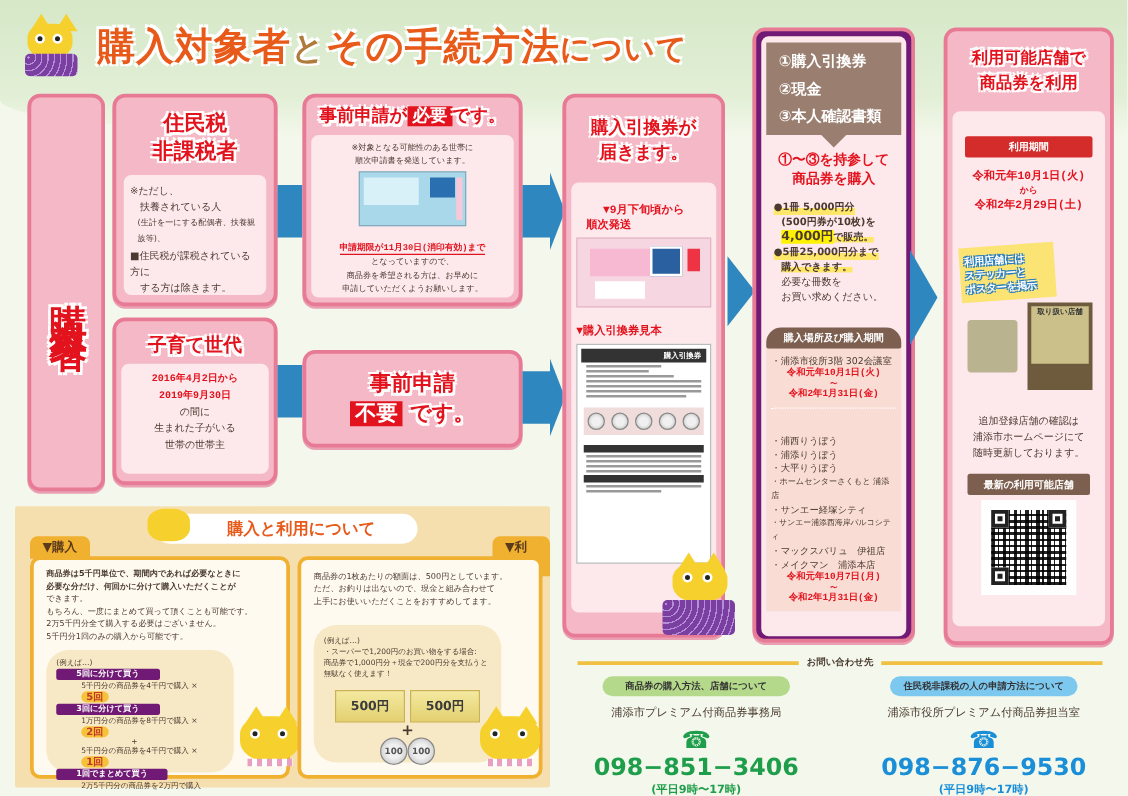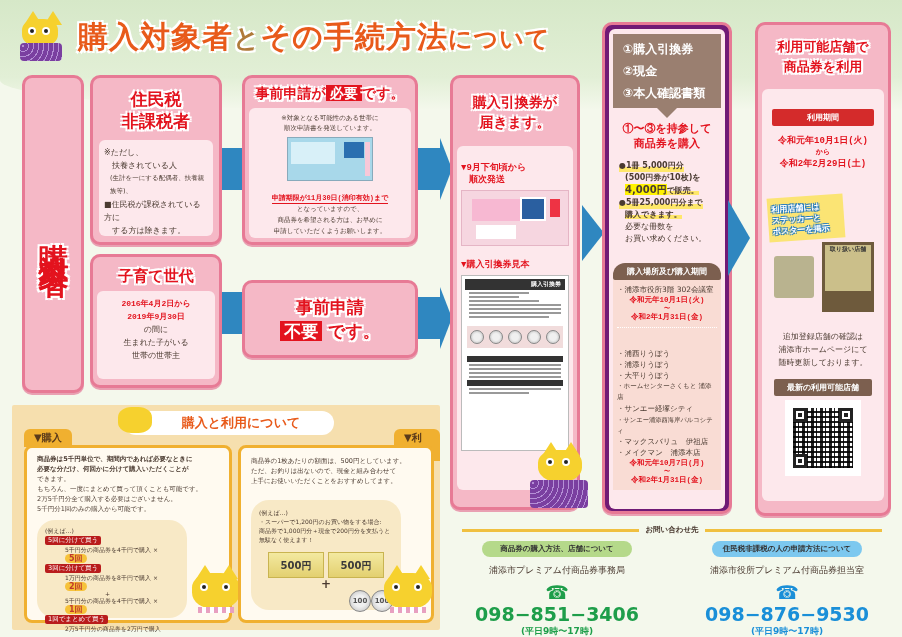--- a/index.html
+++ b/index.html
@@ -68,21 +68,21 @@
     background: #7c5f4f; color: #fff; font-weight: bold; font-size: 8px; text-align: center;
     padding: 3px 8px; border-radius: 2px;
   }
   .ribbon-red { background: #d42b2b; }
 
   
   .orange-area { background: #f6dfae; border-radius: 2px; }
   .orange-card { background: #fffaf0; border: 3px solid #f0b030; border-radius: 8px; }
   .orange-tab { background: #f0b030; color: #5a3a1a; font-weight: bold; font-size: 10px; padding: 2px 10px; border-radius: 6px 6px 0 0; }
   .example-blob { background: #f8e9c6; border-radius: 18px; }
-  .mini-label { background: #b91c1c; color: #fff; font-size: 6.5px; font-weight: normal; padding: 0 3px; display: inline-block; border-radius: 2px; }
+  .mini-label { background: #701a75; color: #fff; font-size: 6.5px; font-weight: bold; padding: 0 16px; display: inline-block; border-radius: 2px; }
   .circle-count { background: #f6c23a; color: #c0392b; font-weight: bold; font-size: 8px; border-radius: 8px; padding: 0 4px; display: inline-block; }
 
   .voucher { background: linear-gradient(180deg, #f3e9a0, #e3d070); border: 1px solid #c9b450; width: 56px; height: 26px;
     display: flex; align-items: center; justify-content: center; font-weight: bold; font-size: 10px; color: #3a3a3a; }
   .coin { width: 22px; height: 22px; border-radius: 50%; background: radial-gradient(circle, #f0f0f0 40%, #b9b9b9 100%);
     border: 1px solid #888; font-size: 7px; display: flex; align-items: center; justify-content: center; color: #555; font-weight: bold; }
 
   
   .contact-line { height: 3px; background: #f0c040; }
   .pill-green { background: #b5d98a; border-radius: 10px; font-size: 7.5px; font-weight: bold; text-align: center; padding: 3px 0; color: #333; }
@@ -189,21 +189,21 @@
 
 <div class="abs blue-bar" style="left:418px;top:297px;width:22px;height:42px;"></div>
 <div class="abs arrow-right" style="left:440px;top:287px;border-top-width:31px;border-bottom-width:31px;border-left-width:12px;"></div>
 
 <div class="abs pink-panel" style="left:450px;top:75px;width:130px;height:435px;padding:4px;">
   <div class="red-heading" style="font-size:14px;line-height:20px;margin-top:10px;">
     <div>購入引換券が</div>
     <div>届きます。</div>
   </div>
   <div class="inner-card" style="margin-top:14px;padding:6px 4px;height:344px;">
-    <div class="red-txt" style="font-size:9px;line-height:12px;margin-top:10px;">▼9月下旬頃から</div>
+    <div class="red-txt" style="font-size:9px;line-height:12px;margin-top:10px;text-align:center;">▼9月下旬頃から</div>
     <div class="red-txt" style="font-size:9px;line-height:12px;padding-left:8px;">順次発送</div>
     <div style="margin-top:4px;height:56px;background:#f6d6e0;border:1px solid #e5b5c5;position:relative;">
       <div style="position:absolute;left:10px;top:8px;width:48px;height:22px;background:#f7b8d2;"></div>
       <div style="position:absolute;left:58px;top:6px;width:26px;height:24px;background:#2a5fa0;border:2px solid #fff;"></div>
       <div style="position:absolute;left:88px;top:8px;width:10px;height:18px;background:#e34;"></div>
       <div style="position:absolute;left:14px;top:34px;width:40px;height:14px;background:#fff;"></div>
     </div>
     <div class="red-txt" style="font-size:9px;margin-top:12px;">▼購入引換券見本</div>
     <div class="doc-thumb" style="margin-top:4px;height:176px;padding:3px;">
       <div style="background:#333;color:#fff;font-size:6px;font-weight:bold;text-align:right;padding:1px 4px;">購入引換券</div>
@@ -367,21 +367,21 @@
     <div class="example-blob" style="margin-top:14px;padding:8px;height:110px;width:150px;font-size:6px;line-height:9px;">
       <div>(例えば…)</div>
       <div>・スーパーで1,200円のお買い物をする場合:</div>
       <div>商品券で1,000円分＋現金で200円分を支払うと</div>
       <div>無駄なく使えます！</div>
       <div style="display:flex;gap:4px;justify-content:center;margin-top:8px;">
         <div class="voucher">500円</div>
         <div class="voucher">500円</div>
       </div>
       <div style="text-align:center;font-size:12px;font-weight:bold;line-height:12px;">+</div>
-      <div style="display:flex;justify-content:flex-end;">
+      <div style="display:flex;justify-content:center;">
         <div class="coin">100</div>
         <div class="coin">100</div>
       </div>
     </div>
   </div>
 
   <div class="abs" style="left:372px;top:160px;width:50px;height:50px;">
     <div class="cat-ear" style="left:4px;top:0;"></div>
     <div class="cat-ear" style="left:28px;top:0;"></div>
     <div class="cat-face" style="left:0;top:8px;width:48px;height:36px;"></div>

